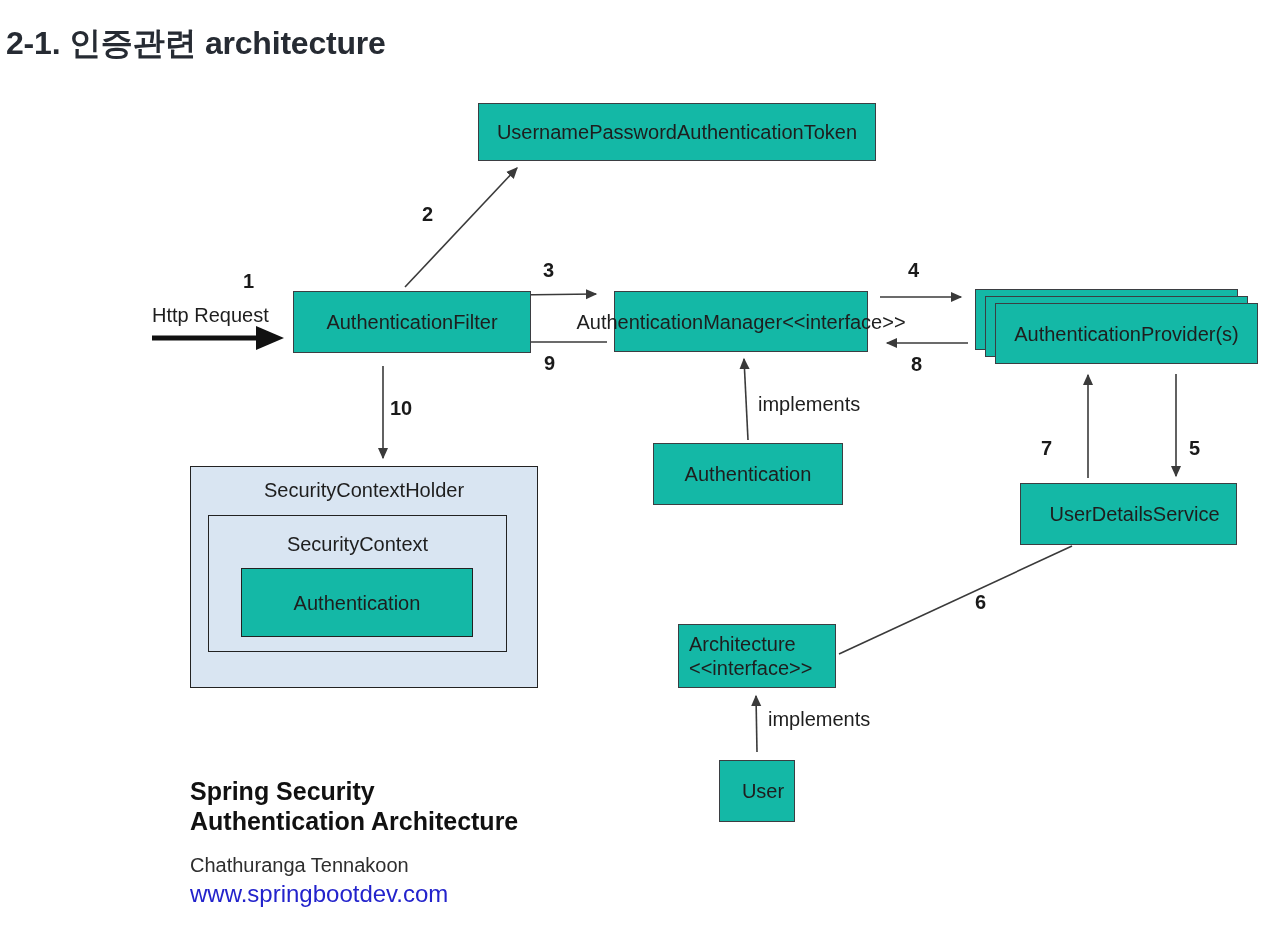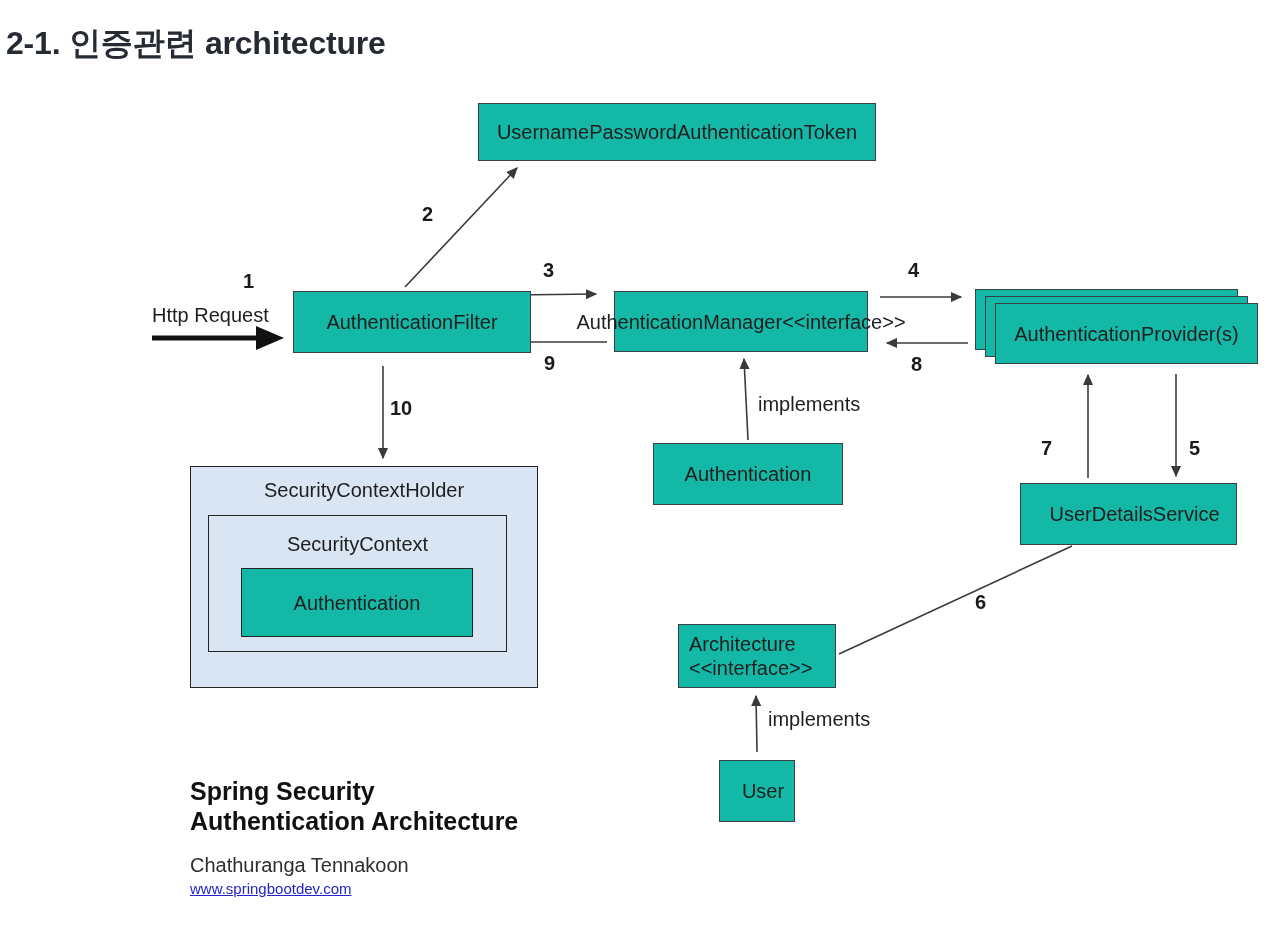--- a/index.html
+++ b/index.html
@@ -71,23 +71,22 @@
   }
   .footer-author {
     position: absolute;
     left: 190px; top: 854px;
     font-size: 20px;
     color: #2e2e2e;
   }
   .footer-link {
     position: absolute;
     left: 190px; top: 880px;
-    font-size: 15px;
+    font-size: 24px;
     color: #2323cc;
-    text-decoration: underline;
     cursor: pointer;
   }
 </style>
 </head>
 <body>
 
 <div class="canvas">
 
   <div class="page-title">2-1. 인증관련 architecture</div>
 

